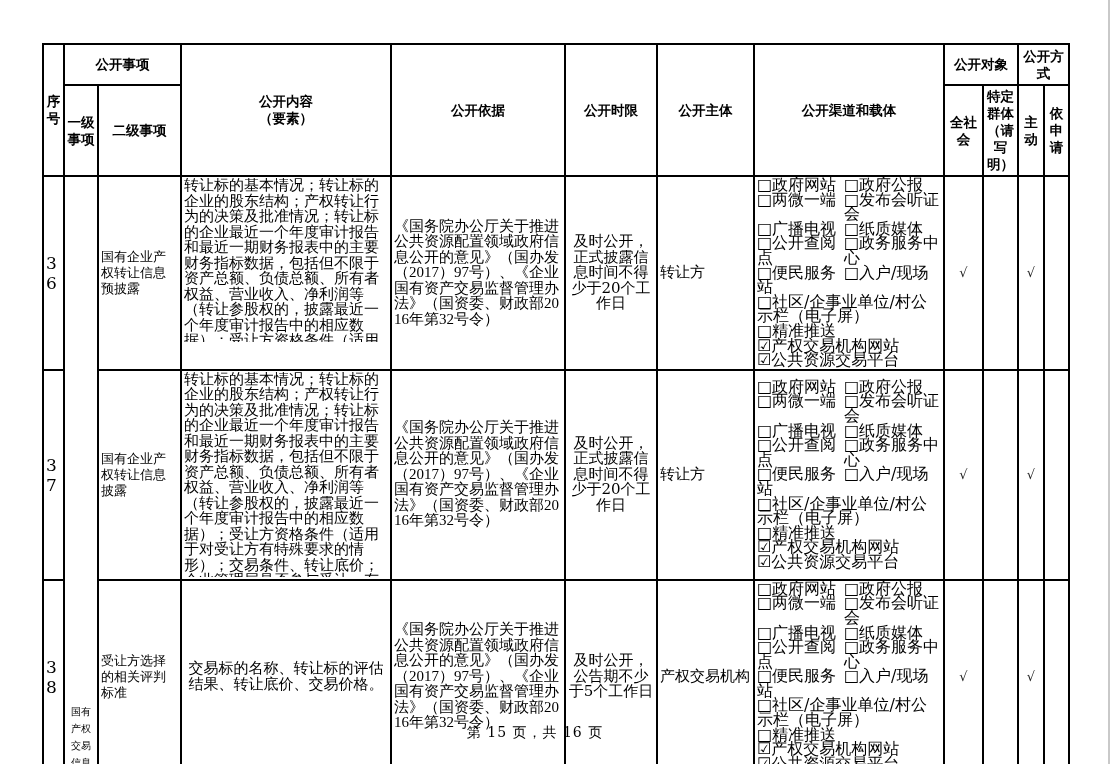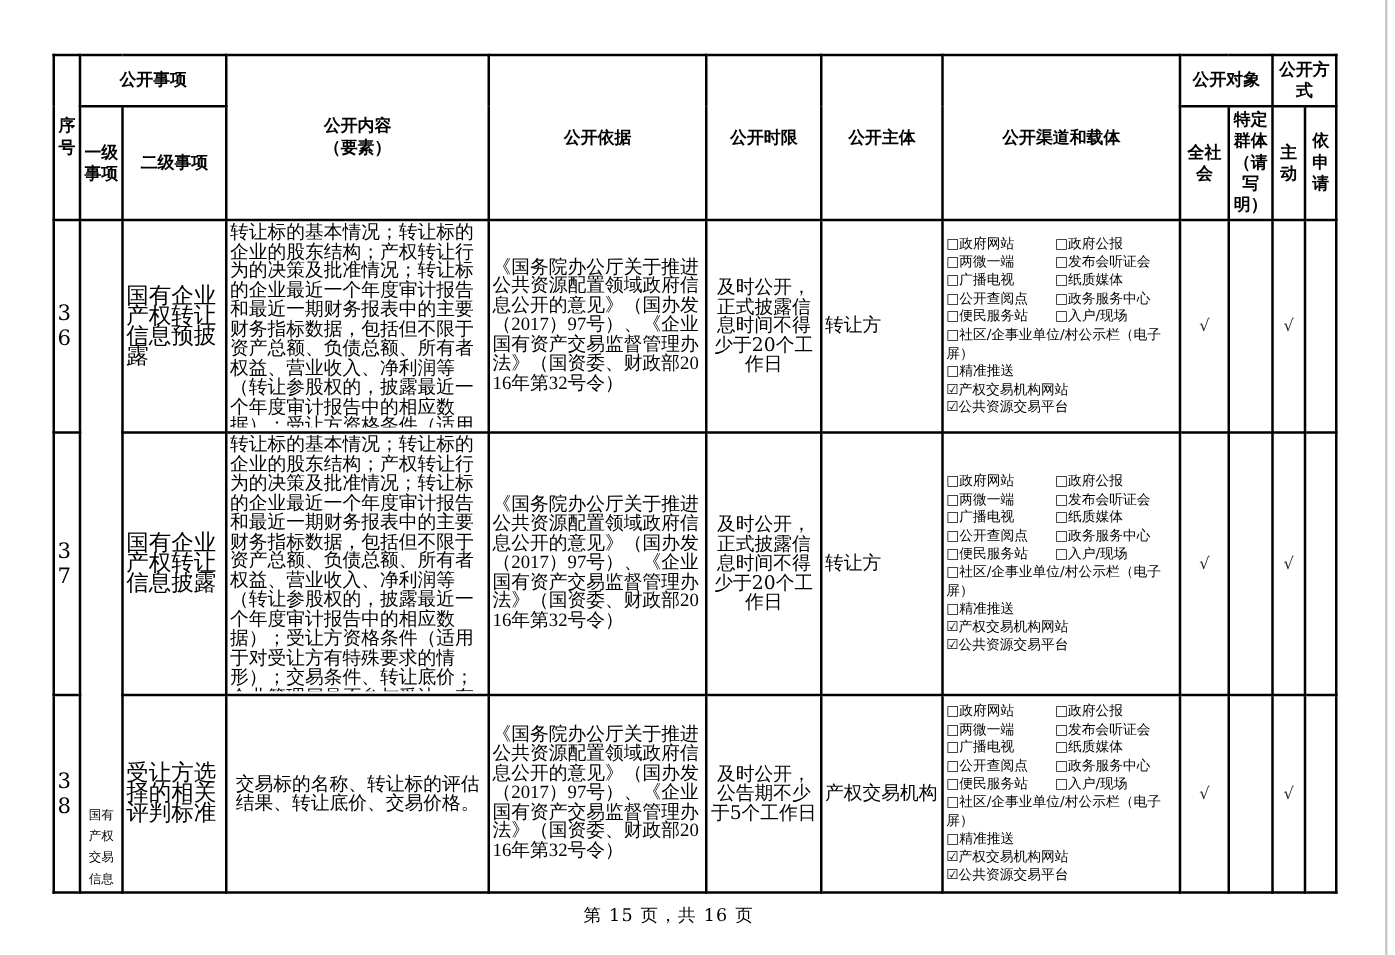--- a/index.html
+++ b/index.html
@@ -17,29 +17,29 @@
     border:2px solid #000;padding:1px 2px;overflow:hidden;
     word-break:break-all;
   }
   th{font-weight:bold;font-size:13.5px;text-align:center;vertical-align:middle;line-height:17px;padding:1px 1px;}
   td{font-size:15px;}
   td.num{text-align:left;vertical-align:middle;font-size:17px;}
   td.lv1{
     text-align:center;vertical-align:bottom;padding-bottom:54px;
     font-size:10px;line-height:17px;border-bottom:2px solid #ffffff;
   }
-  td.lv2{text-align:left;vertical-align:middle;font-size:18px;line-height:16px;border-radius:24px;}
+  td.lv2{text-align:left;vertical-align:middle;font-size:13px;line-height:16px;border-radius:24px;}
   td.content{text-align:left;vertical-align:top;line-height:15.5px;}
   td.content-mid{text-align:center;vertical-align:middle;line-height:15.5px;}
   .clip36{height:164px;overflow:hidden;}
   .clip37{height:205px;overflow:hidden;}
   td.basis{text-align:left;vertical-align:middle;line-height:15.5px;font-family:Liberation Serif, serif;}
   td.limit{text-align:center;vertical-align:middle;line-height:15.5px;}
   td.subject{text-align:left;vertical-align:middle;line-height:15.5px;}
-  td.channels{vertical-align:middle;font-size:11px;line-height:14.6px;padding-left:4px;}
+  td.channels{vertical-align:middle;font-size:16px;line-height:14.6px;padding-left:4px;}
   .ch-pair{display:flex;}
   .ch-l{width:87px;flex:none;}
   .ch-r{flex:1;}
   td.check{text-align:center;vertical-align:middle;font-size:13px;color:#222;}
   .footer{
     position:absolute;left:0;top:724px;width:1070px;text-align:center;
     font-size:14px;letter-spacing:1px;
   }
 </style>
 </head>

